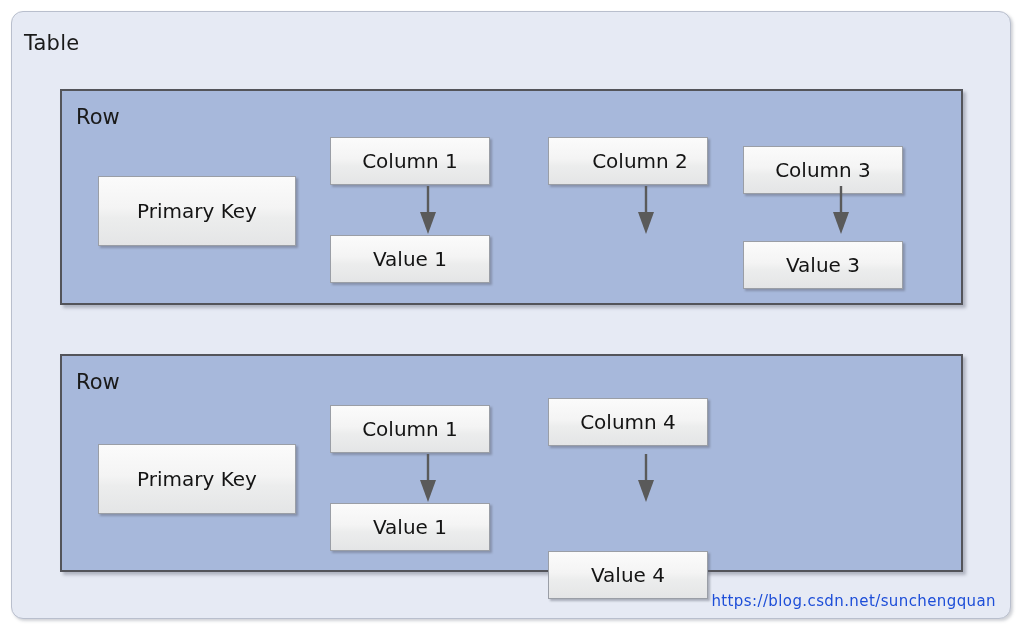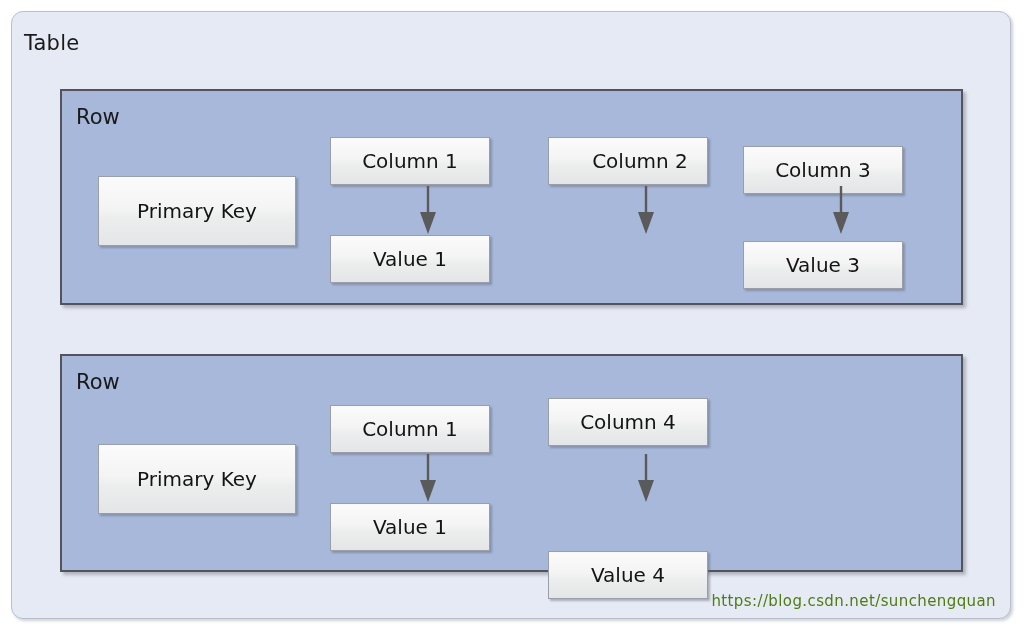--- a/index.html
+++ b/index.html
@@ -99,21 +99,21 @@
     pointer-events: none;
   }
   .arrow svg { display: block; }
 
   
   .watermark {
     position: absolute;
     right: 14px;
     bottom: 8px;
     font-size: 15px;
-    color: #4d7c0f;
+    color: #1d4ed8;
     letter-spacing: 0.4px;
     white-space: nowrap;
     user-select: none;
   }
 </style>
 </head>
 <body>
 
 <div id="canvas">
 

